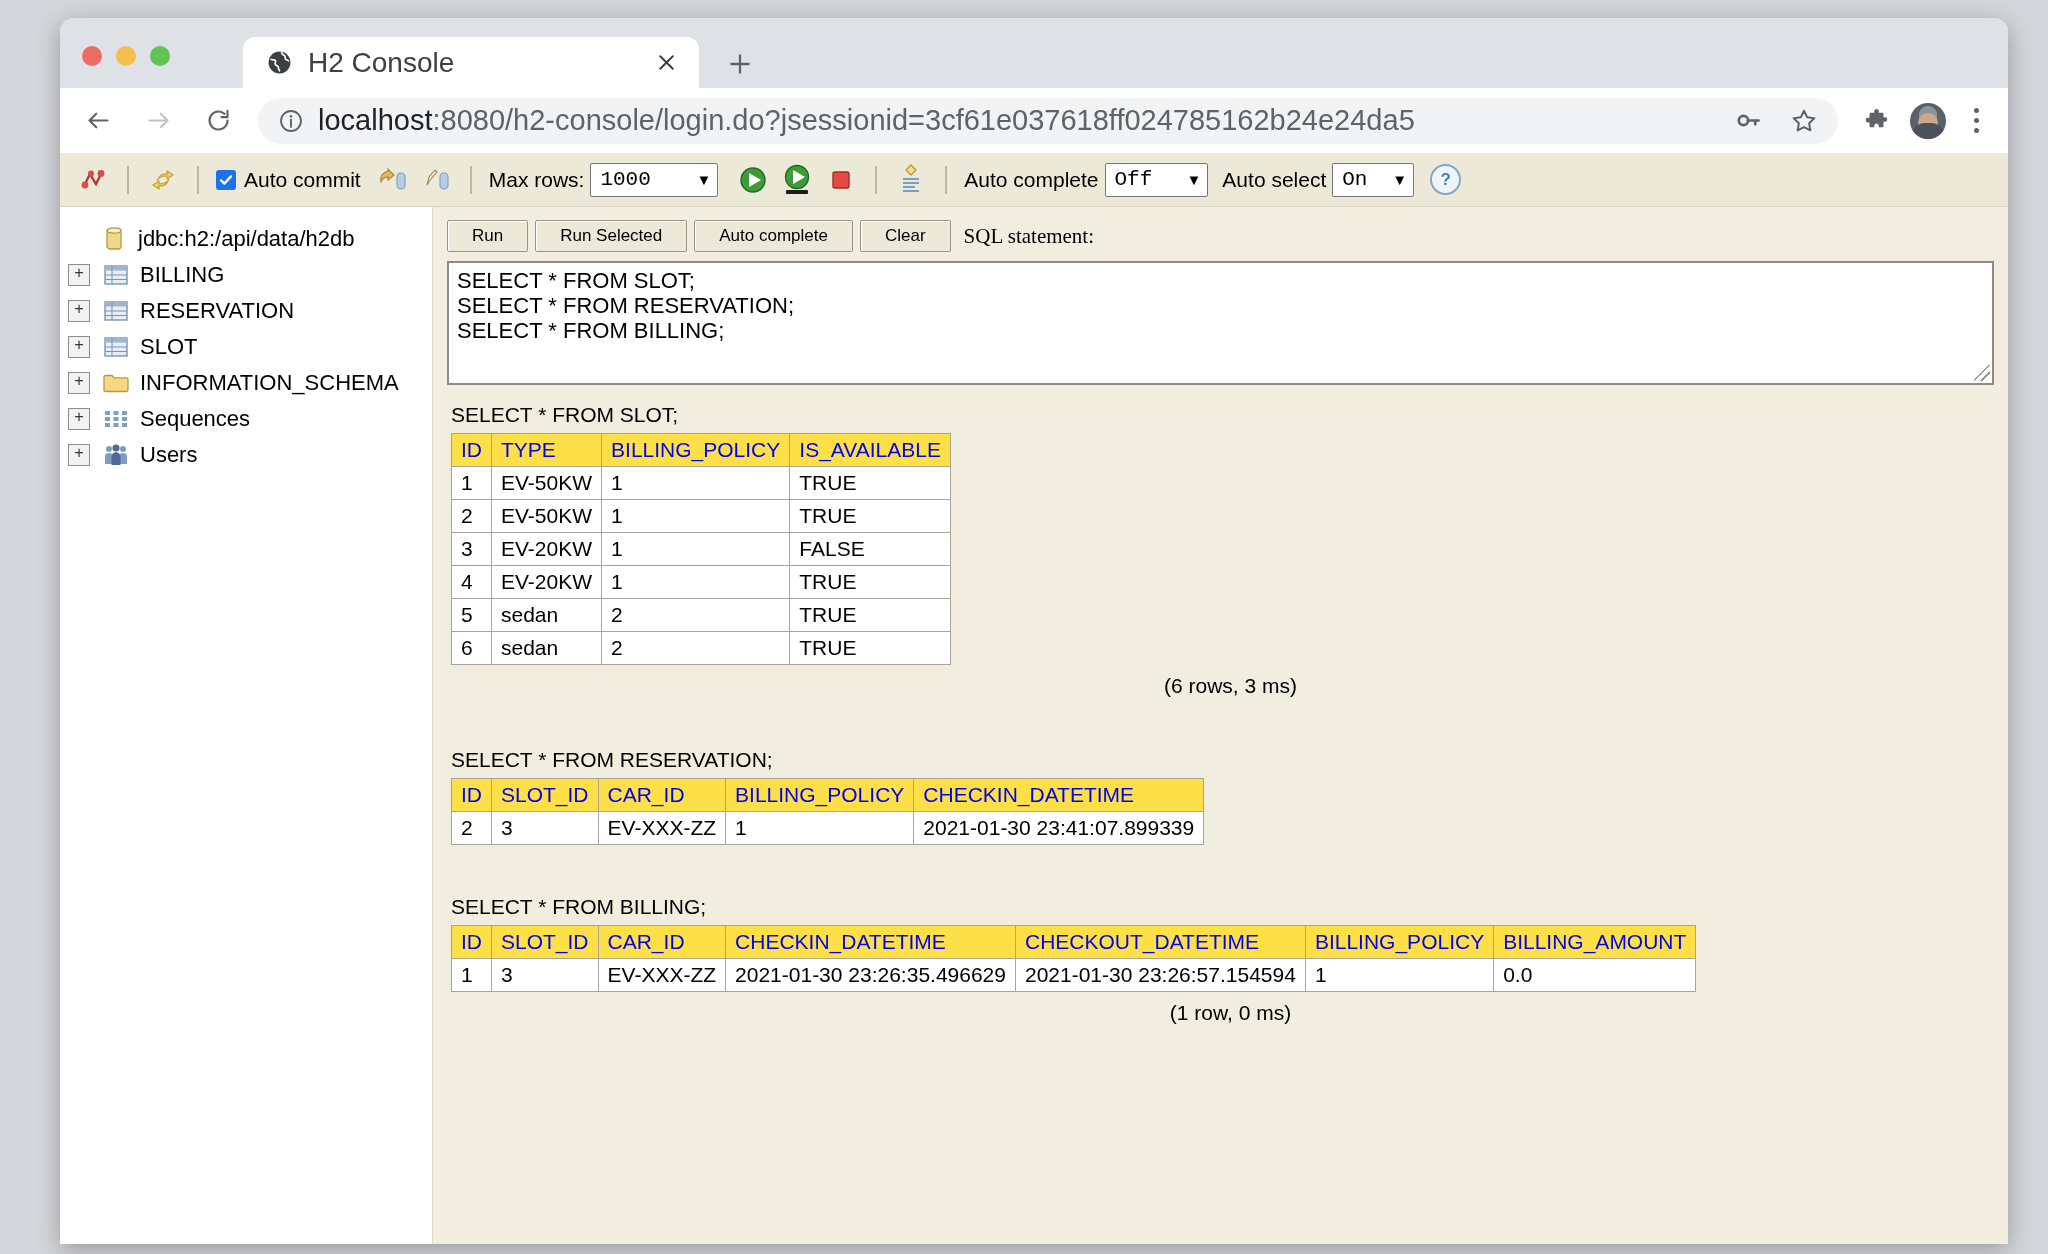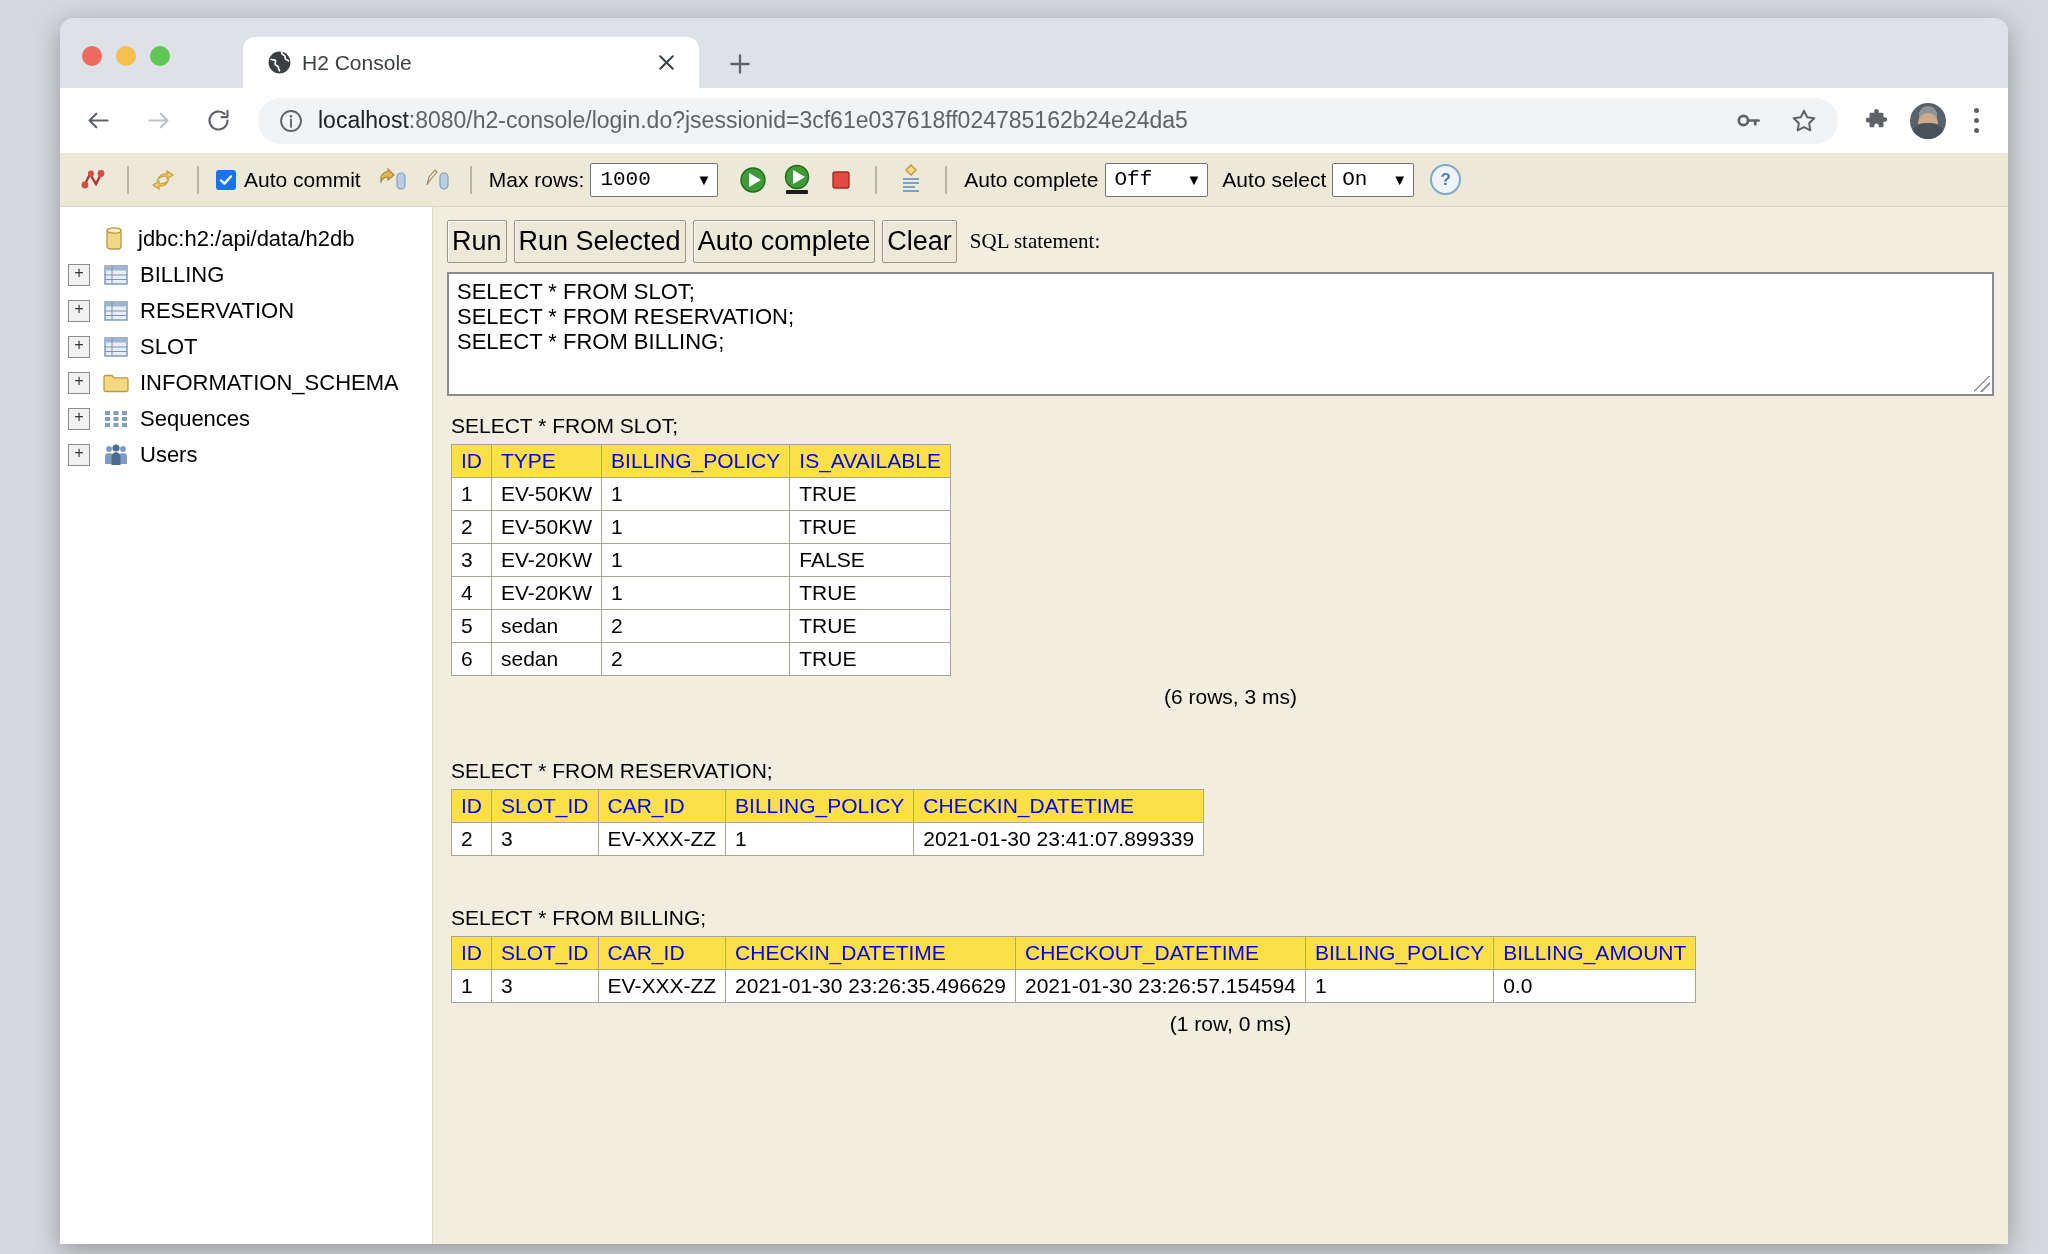--- a/index.html
+++ b/index.html
@@ -24,21 +24,21 @@
   .dot.red{background:#ed6a5f;}
   .dot.yellow{background:#f4bf4f;}
   .dot.green{background:#61c554;}
   .tab{
     position:absolute;left:183px;top:19px;width:456px;height:51px;
     background:#fff;border-radius:12px 12px 0 0;
     display:flex;align-items:center;
   }
   .tab-favicon{margin-left:24px;width:25px;height:25px;flex:none;}
   .tab-title{
-    margin-left:10px;font-size:21px;color:#3c4043;white-space:nowrap;
+    margin-left:16px;font-size:28px;color:#3c4043;white-space:nowrap;
     overflow:hidden;text-overflow:ellipsis;flex:1;
   }
   .tab-close{
     width:34px;height:34px;margin-right:16px;flex:none;
     display:flex;align-items:center;justify-content:center;color:#5f6368;
   }
   .newtab{
     position:absolute;left:660px;top:26px;width:40px;height:40px;
     display:flex;align-items:center;justify-content:center;color:#5f6368;
   }
@@ -49,21 +49,21 @@
   .navicon{
     width:44px;height:44px;margin-left:16px;flex:none;
     display:flex;align-items:center;justify-content:center;color:#5f6368;
   }
   .navicon.dim{color:#bdc1c6;}
   .omnibox{
     margin-left:18px;height:46px;flex:1;background:#f1f3f4;border-radius:24px;
     display:flex;align-items:center;padding:0 6px 0 20px;min-width:0;
   }
   .omnibox .info{flex:none;width:26px;height:26px;color:#5f6368;margin-right:14px;}
-  .url{font-size:23px;color:#5f6368;white-space:nowrap;overflow:hidden;text-align:right;}
+  .url{font-size:29px;color:#5f6368;white-space:nowrap;overflow:hidden;text-align:right;}
   .url .host{color:#202124;}
   .omni-right{display:flex;align-items:center;margin-left:auto;}
   .omni-right .navicon{margin-left:6px;margin-right:6px;}
   .tb-right{display:flex;align-items:center;padding-right:14px;}
   .avatar{
     width:36px;height:36px;border-radius:50%;margin:0 12px;flex:none;
     background:radial-gradient(circle at 50% 34%,#8e949c 0 30%,#5a6068 31% 100%);
     overflow:hidden;position:relative;
   }
   .avatar .face{
@@ -123,21 +123,21 @@
   .noplus{width:20px;flex:none;margin-right:12px;}
   .tricon{width:28px;height:28px;flex:none;margin-right:10px;
     display:flex;align-items:center;justify-content:center;}
   .main{
     flex:1;background:#f1eee0;padding:0;overflow:hidden;position:relative;
     border-left:1px solid #ded9c4;
   }
   .sqlbar{display:flex;align-items:center;gap:7px;padding:13px 0 0 14px;font-size:21px;}
   .btn{
     background:#ece9d8;border:1px solid #9a9686;border-radius:2px;
-    padding:5px 4px;font-size:27px;color:#000;white-space:nowrap;
+    padding:5px 24px;font-size:17px;color:#000;white-space:nowrap;
     box-shadow:inset 1px 1px 0 #fff;
   }
   .sqllabel{margin-left:6px;font-family:Liberation Serif, serif;}
   .sqlarea{
     margin:9px 14px 0 14px;height:110px;background:#fff;
     border:2px solid #8c8c8c;position:relative;
     font-size:22px;line-height:1.14;color:#000;padding:5px 8px;
     white-space:pre;overflow:hidden;
   }
   .resize{

